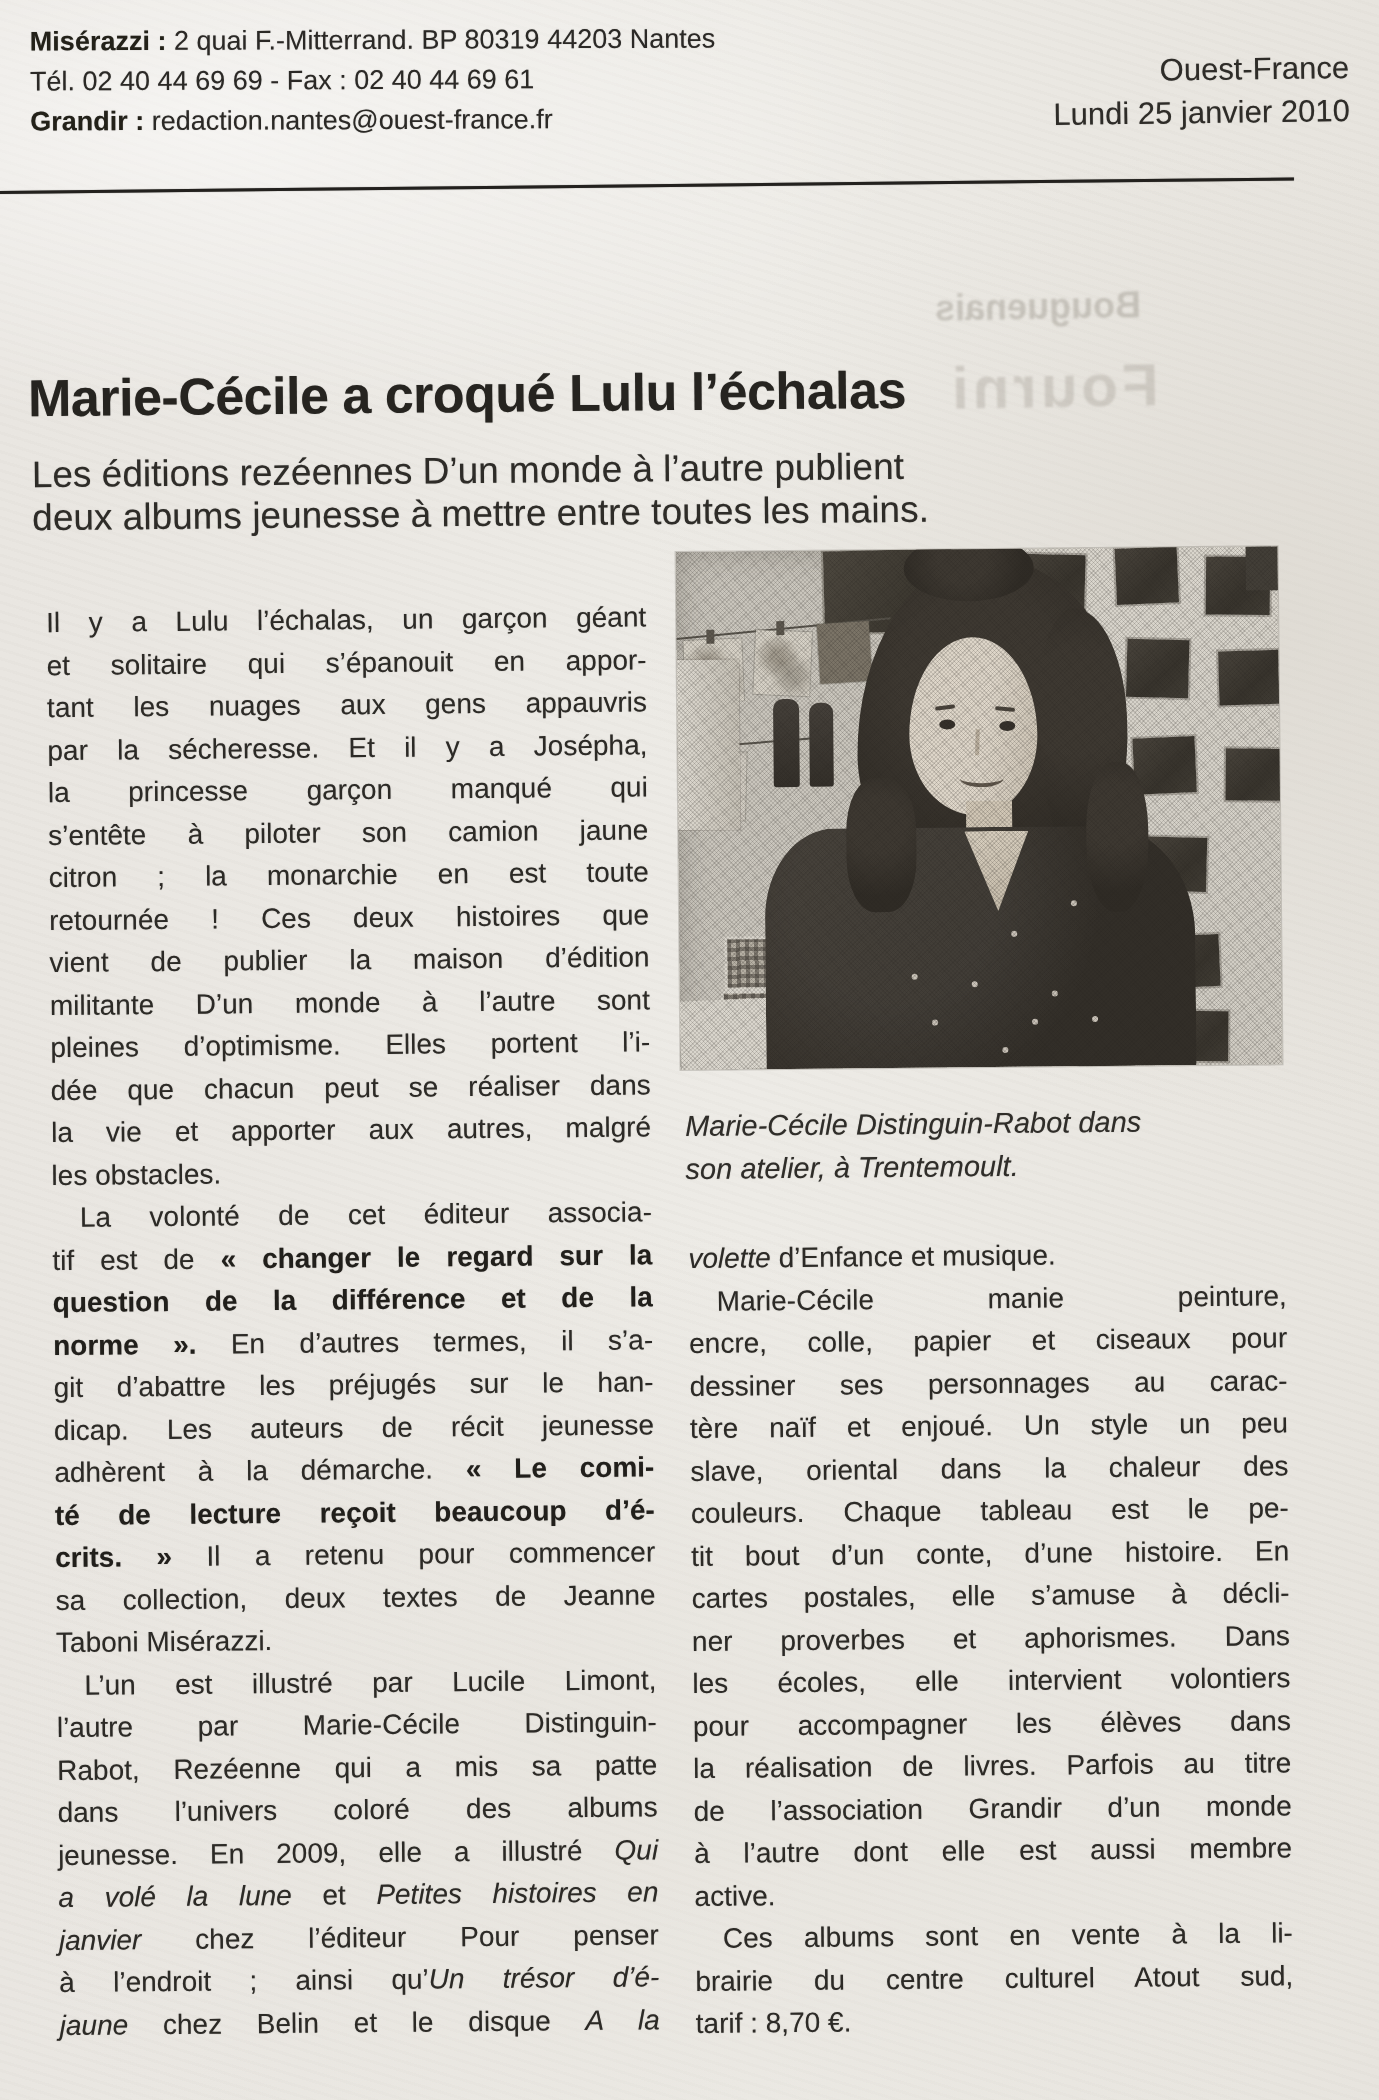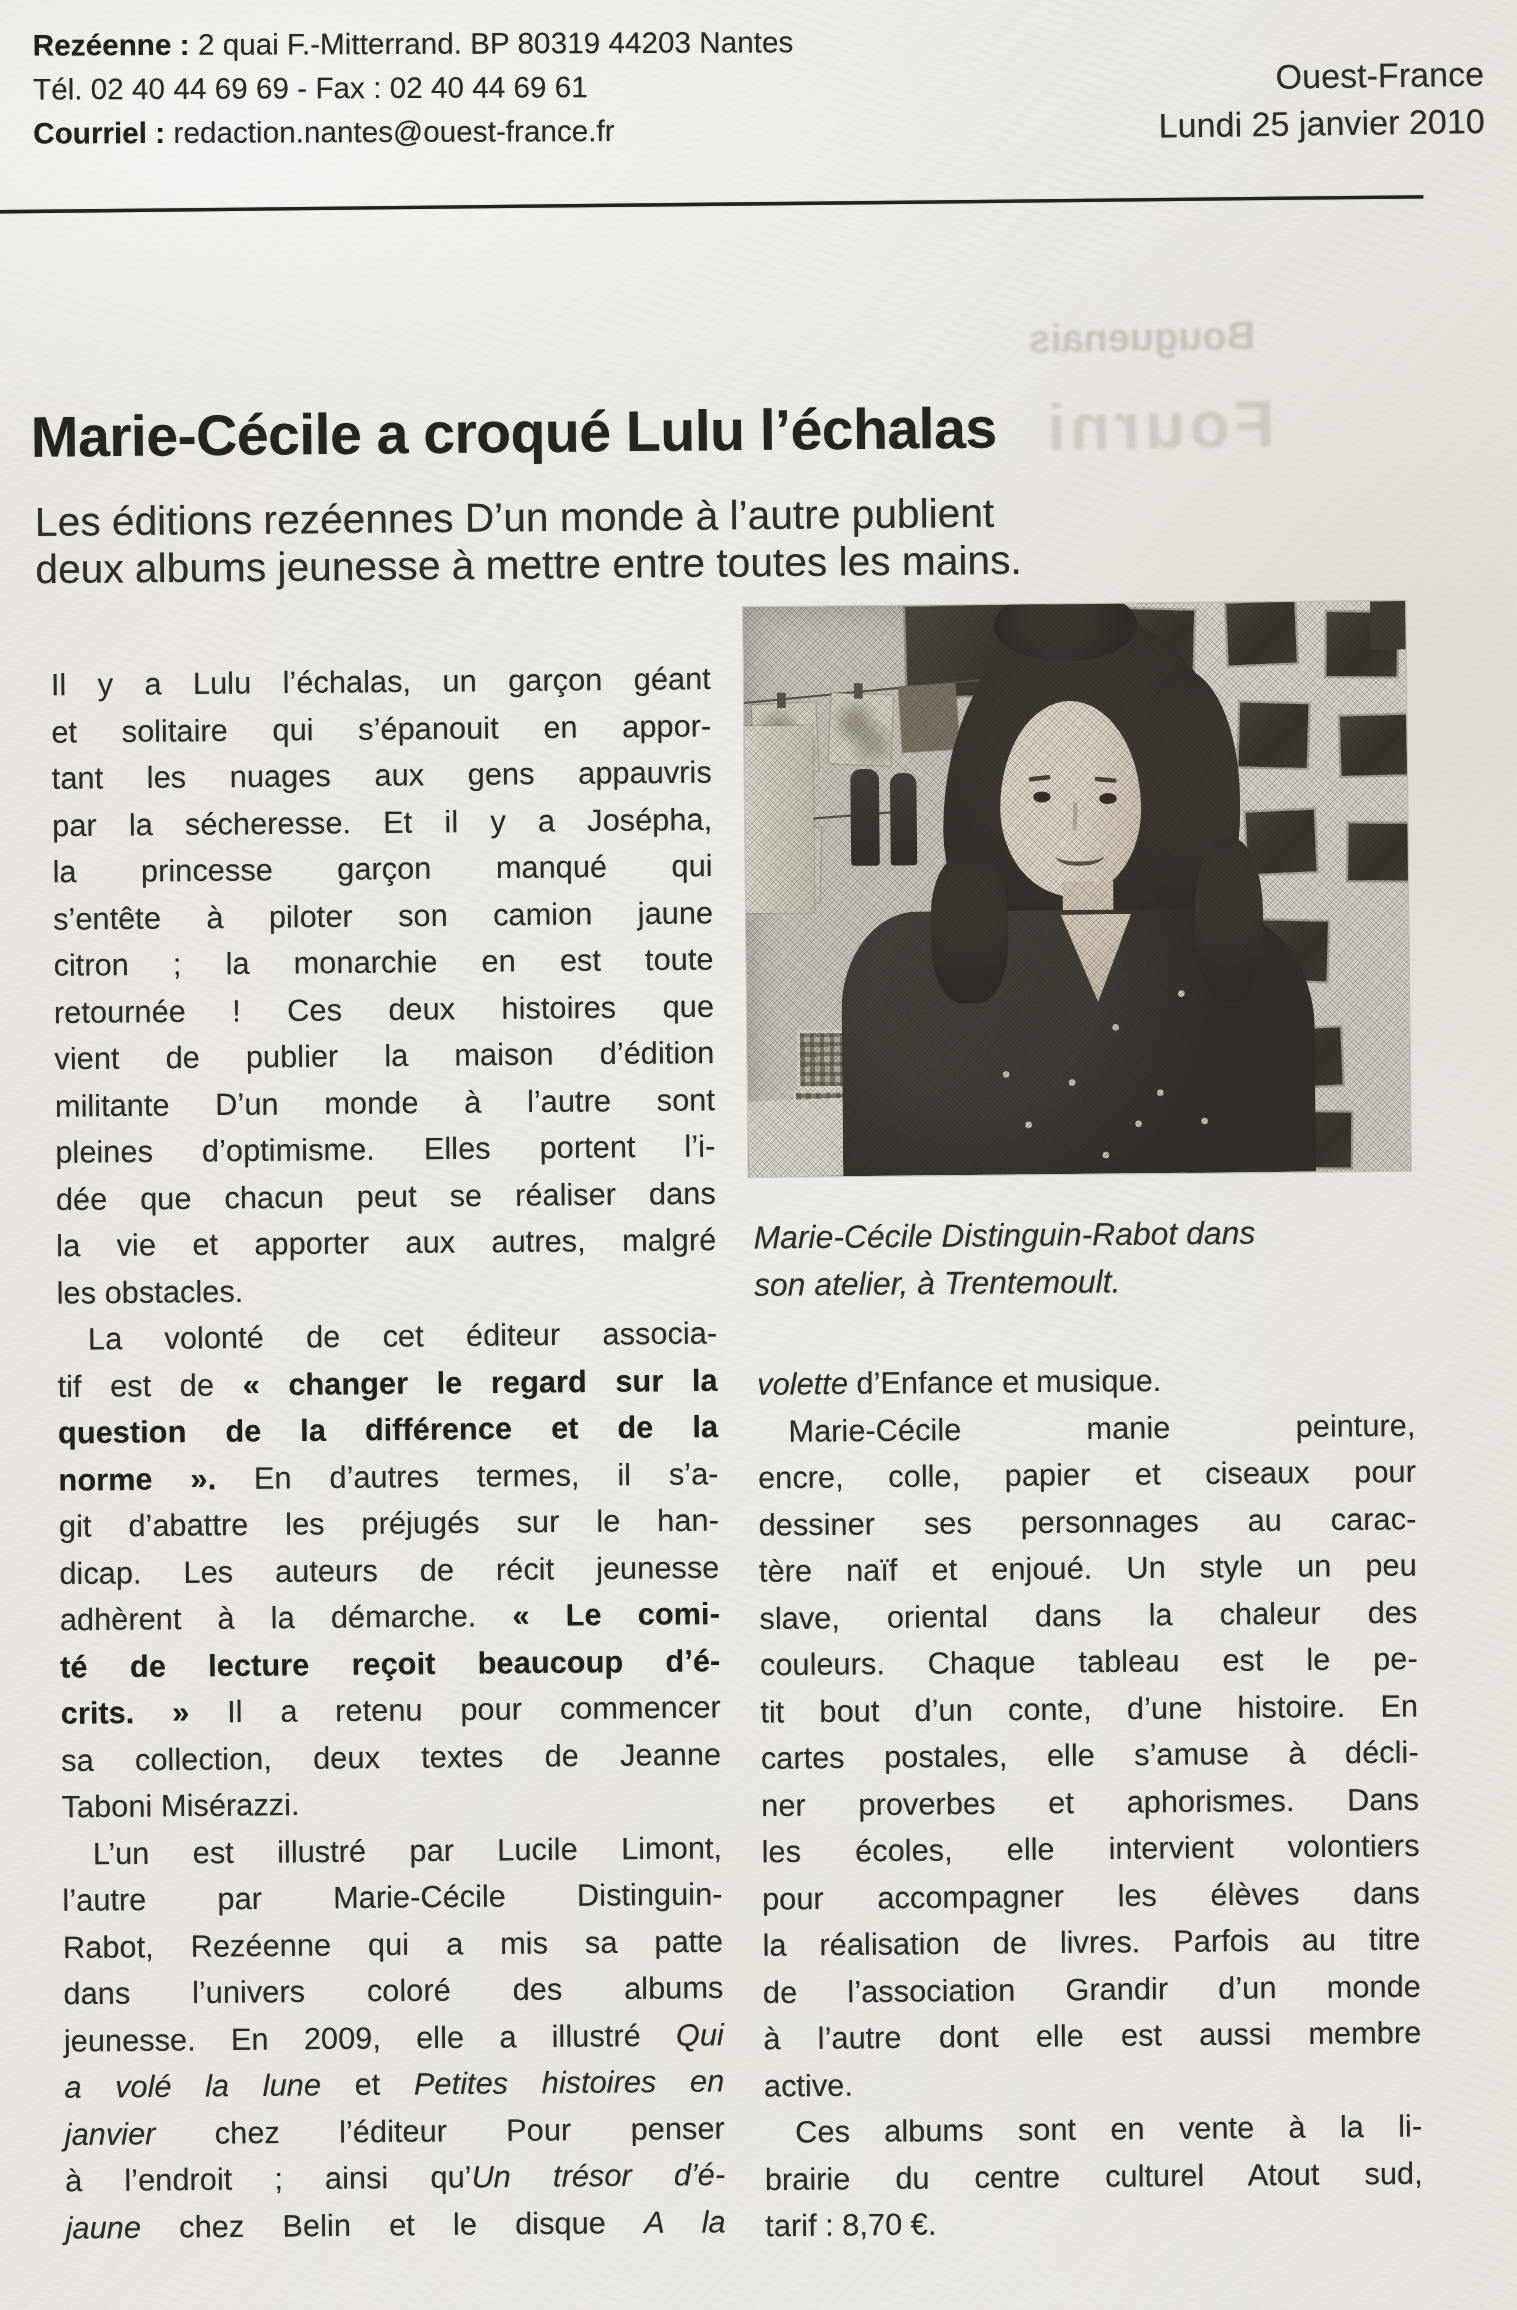--- a/index.html
+++ b/index.html
@@ -66,23 +66,23 @@
   .body-top{background:
       radial-gradient(circle at 30% 30%, rgba(255,255,255,.06) 0 30%, transparent 60%),
       linear-gradient(120deg,#3b362f,#322e28 70%);}
   .dot{position:absolute;width:6px;height:6px;border-radius:50%;background:#d8d2c6;opacity:.9;}
   .vneck{background:linear-gradient(170deg,#d6cdbd,#c3b9a8);clip-path:polygon(0 0,100% 0,52% 100%);}
 </style>
 </head>
 <body>
 
 <div class="hdr-left txtsoft">
-  <div><b>Rezéenne :</b><span> 2 quai F.-Mitterrand. BP 80319 44203 Nantes</span></div>
+  <div><b>Misérazzi :</b><span> 2 quai F.-Mitterrand. BP 80319 44203 Nantes</span></div>
   <div>Tél. 02 40 44 69 69 - Fax : 02 40 44 69 61</div>
-  <div><b>Courriel :</b><span> redaction.nantes@ouest-france.fr</span></div>
+  <div><b>Grandir :</b><span> redaction.nantes@ouest-france.fr</span></div>
 </div>
 
 <div class="hdr-right txtsoft">
   <div>Ouest-France</div>
   <div>Lundi 25 janvier 2010</div>
 </div>
 
 <div class="rule"></div>
 
 <div class="ghost" id="ghost-small">Bouguenais</div>

